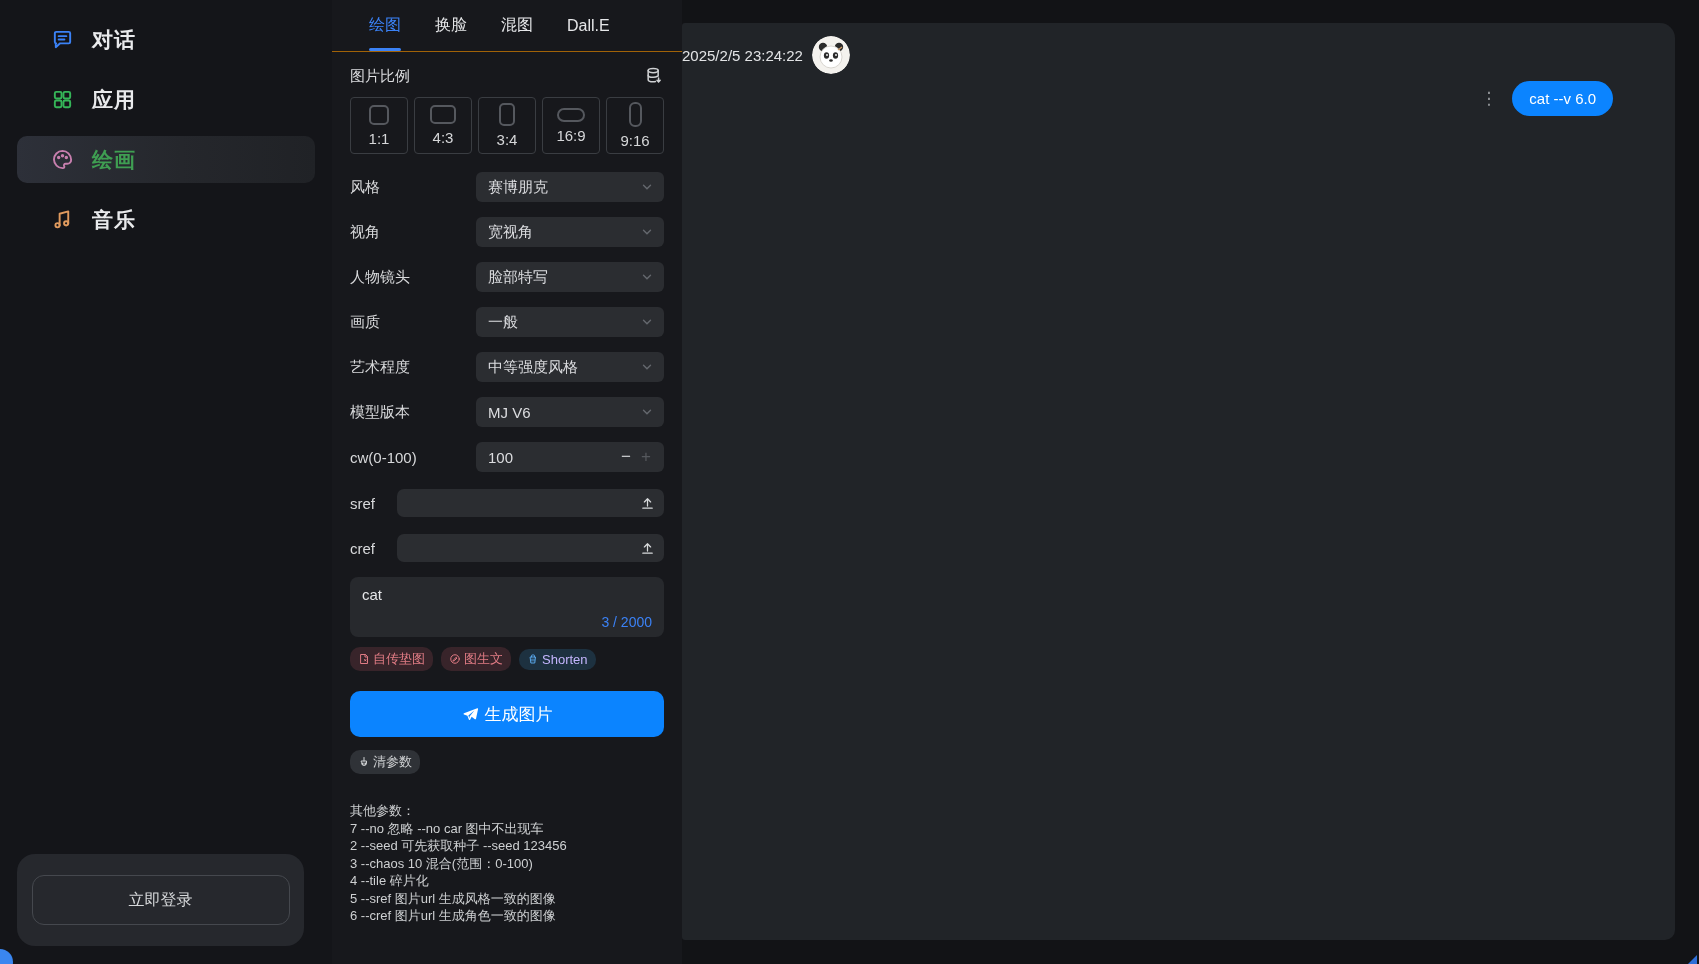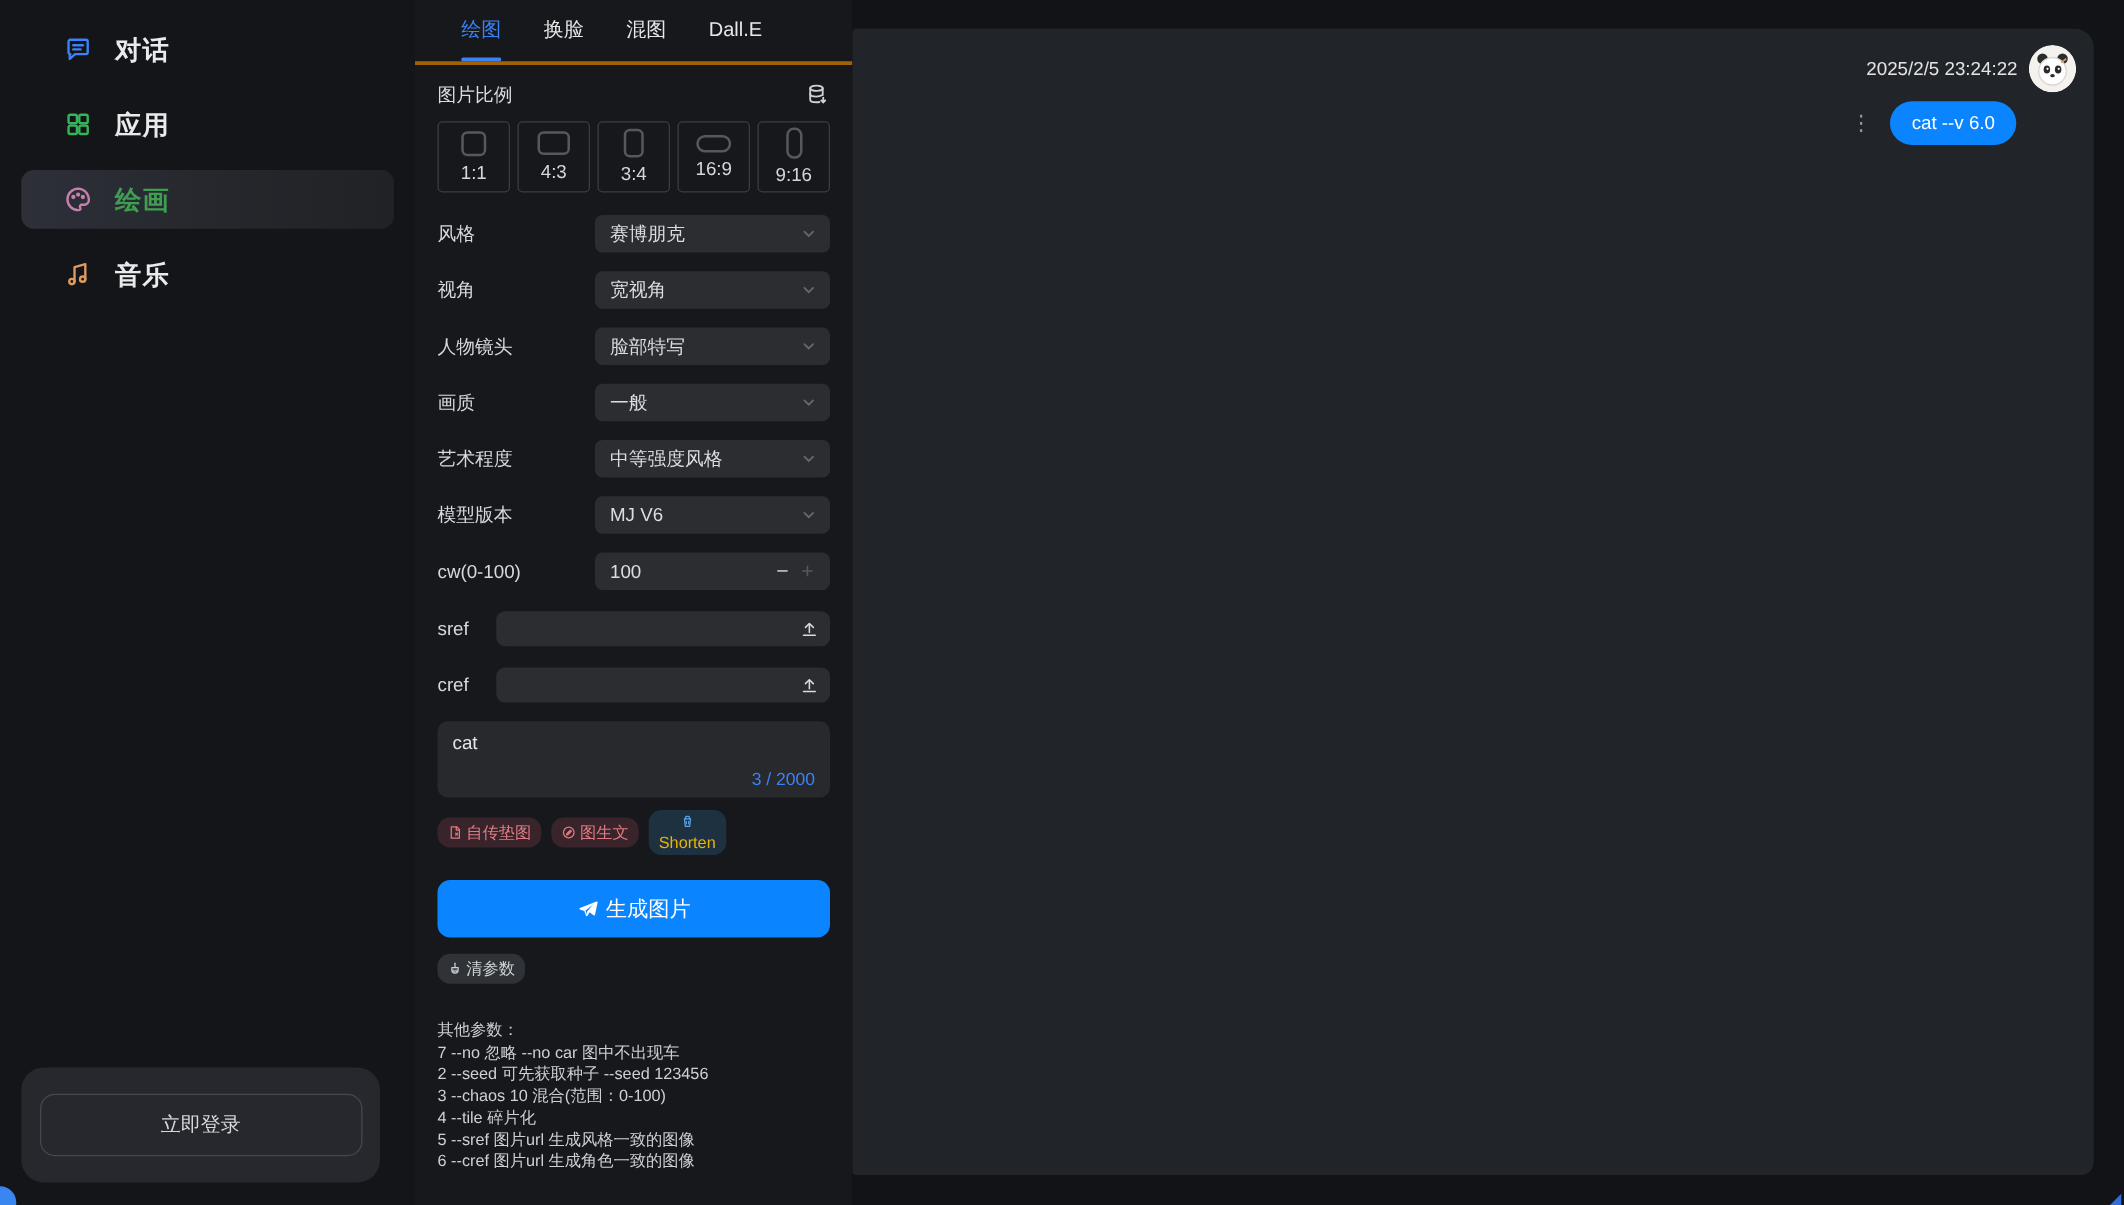--- a/index.html
+++ b/index.html
@@ -22,21 +22,21 @@
     background:#26282d; border-radius:18px; display:flex; align-items:center; justify-content:center; }
   .login-btn { width:258px; height:50px; background:transparent; border:1px solid #45484e;
     border-radius:12px; color:#d6d8da; font-size:16px; cursor:pointer;
     font-family:"Liberation Sans","DejaVu Sans",sans-serif; }
   .corner-blob { position:absolute; left:-13px; bottom:-11px; width:26px; height:26px;
     border-radius:50%; background:#3a86f0; }
 
   
   .panel { width:350px; flex:0 0 350px; height:100%; background:#17181c; display:flex; flex-direction:column; }
   .tabs { height:52px; flex:0 0 52px; display:flex; align-items:center; gap:34px;
-    padding-left:37px; border-bottom:3px solid #a16207; }
+    padding-left:37px; border-bottom:1px solid #a16207; }
   .tab { position:relative; font-size:16px; color:#e6e7e9; cursor:pointer; height:100%;
     display:flex; align-items:center; }
   .tab.active { color:#3b82f6; }
   .tab.active::after { content:""; position:absolute; left:0; right:0; bottom:0; height:3px;
     background:#3b82f6; border-radius:2px; }
 
   .content { flex:1; padding:0 18px; overflow:hidden; }
   .sec-head { margin-top:12px; display:flex; align-items:center; justify-content:space-between; height:24px; }
   .sec-label { font-size:15px; color:#dcdde0; }
   .dbicon { cursor:pointer; display:flex; }
@@ -76,38 +76,38 @@
   .prompt-box { margin-top:15px; background:#27292d; border-radius:8px; padding:9px 12px 7px 12px; }
   .prompt-box textarea { width:100%; height:24px; background:transparent; border:none; outline:none;
     resize:none; color:#e6e7e9; font-size:15px; font-family:"Liberation Sans","DejaVu Sans",sans-serif; }
   .counter { text-align:right; font-size:14px; color:#3b82f6; }
 
   .tags { margin-top:10px; display:flex; gap:8px; align-items:center; }
   .tag { display:inline-flex; align-items:center; gap:3px; border-radius:10px; padding:3px 8px;
     font-size:13px; cursor:pointer; }
   .tag svg { width:12px; height:12px; }
   .tag-red  { background:#38242a; color:#e07b84; }
-  .tag-blue { background:#1d3140; color:#eab308;flex-direction:column; }
+  .tag-blue { background:#1d3140; color:#c4b5fd; }
   .tag-gray { background:#2f3237; color:#d0d2d4; }
 
   .gen-btn { margin-top:20px; width:100%; height:46px; background:#0b84ff; border:none;
     border-radius:10px; color:#fff; font-size:17px; cursor:pointer; display:flex;
     align-items:center; justify-content:center; gap:6px;
     font-family:"Liberation Sans","DejaVu Sans",sans-serif; }
   .gen-btn svg { width:17px; height:17px; }
 
   .clear-row { margin-top:13px; }
   .hints { margin-top:28px; }
   .hint-line { font-size:13px; color:#ced0d2; line-height:17.5px; white-space:nowrap; }
 
   
   .chat-bg { position:relative; flex:1; height:100%; background:#121316; }
   .chat-panel { position:absolute; left:0; top:23px; right:24px; bottom:24px;
     background:#212428; border-radius:3px 15px 10px 3px; }
-  .meta { display:flex; align-items:center; justify-content:flex-end; gap:9px;
+  .meta { display:flex; align-items:center; gap:9px;
     padding:13px 14px 0 0; }
   .ts { font-size:15px; color:#e3e4e6; }
   .avatar { width:38px; height:38px; border-radius:50%; overflow:hidden; cursor:pointer;
     flex:0 0 38px; }
   .avatar svg { width:38px; height:38px; display:block; }
   .msg-row { display:flex; align-items:center; justify-content:flex-end; gap:15px;
     margin-top:7px; padding-right:62px; }
   .dots { color:#97999d; font-size:17px; letter-spacing:0; cursor:pointer; line-height:1; }
   .bubble { background:#0b84ff; color:#fff; font-size:15px; padding:9px 17px;
     border-radius:18px; }

